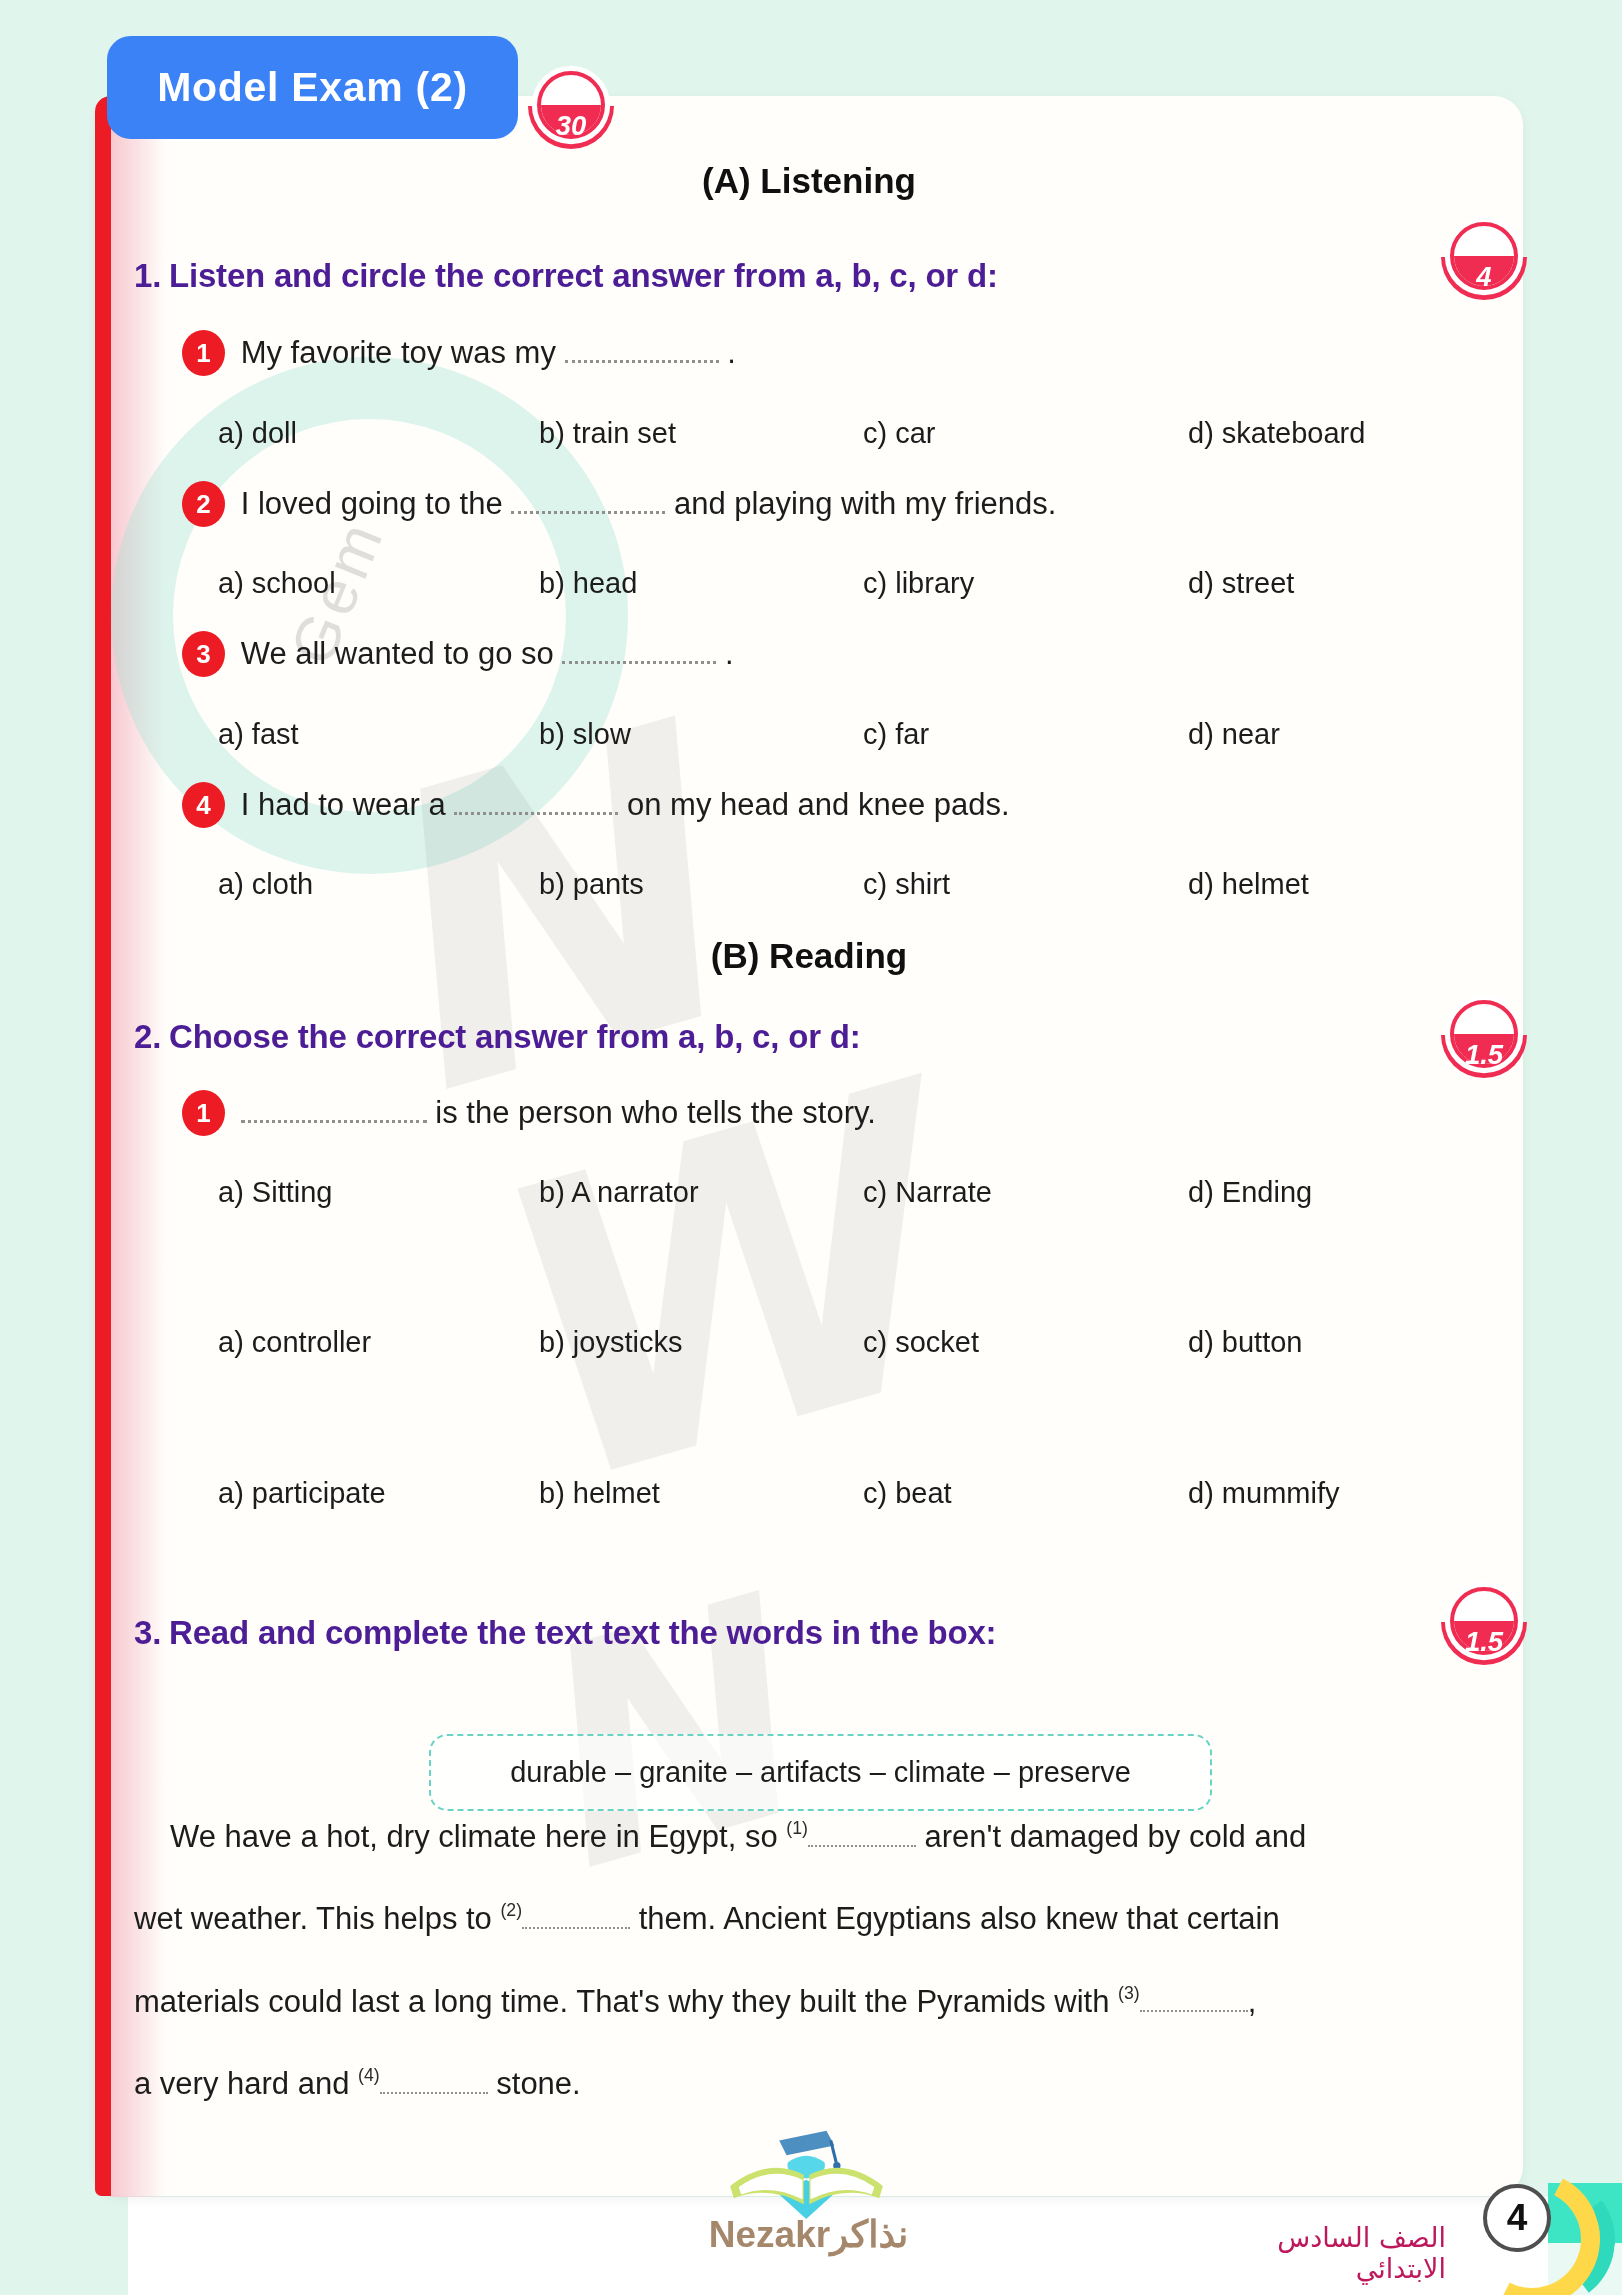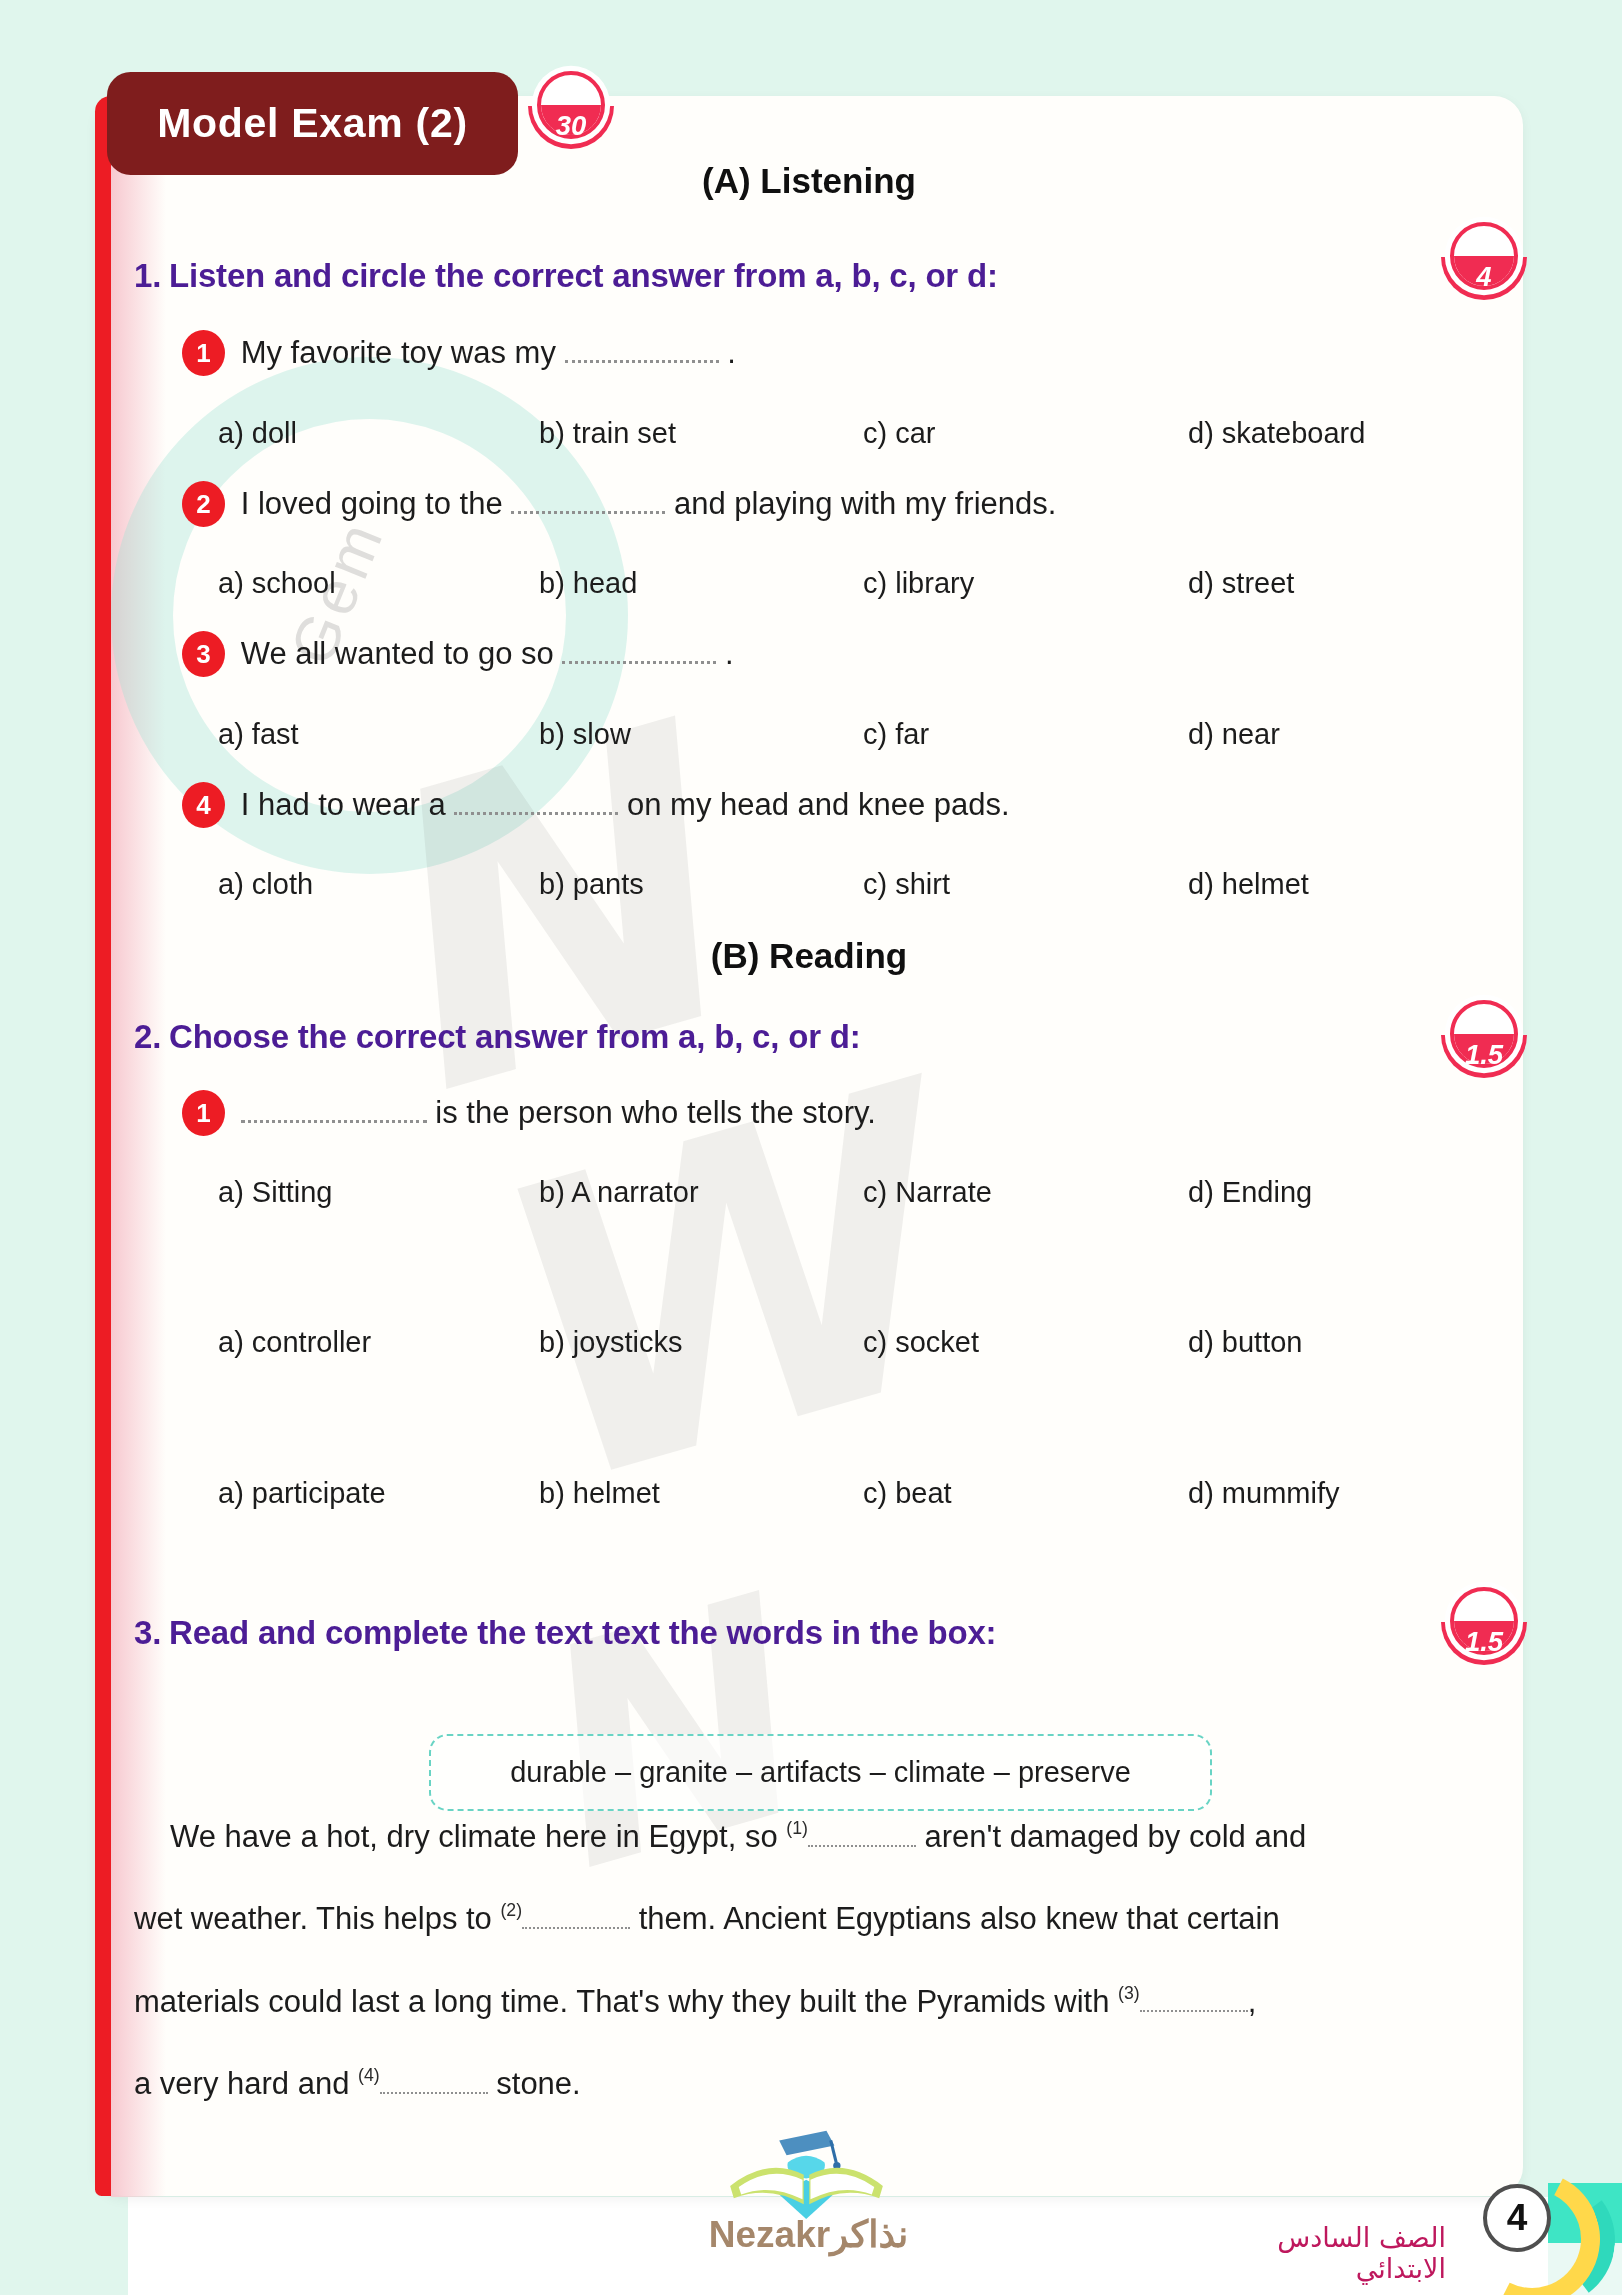--- a/index.html
+++ b/index.html
@@ -7,22 +7,22 @@
         font-family:"Liberation Sans","DejaVu Sans",sans-serif;color:#1c1c1c;}
 
   
   .footer-band{position:absolute;left:128px;top:2197px;width:1495px;height:99px;background:#ffffff;}
   .card{position:absolute;left:95px;top:96px;width:1428px;height:2100px;background:#FFFEFB;
         border-radius:29px;box-shadow:0 3.9px 11.8px rgba(0,0,0,0.05);}
   .card-red-edge{position:absolute;left:95px;top:96px;width:15.7px;height:2100px;background:#ED1C24;
         border-radius:15.7px 0 0 6.5px;}
   .card-pink-fade{position:absolute;left:111px;top:105px;width:55px;height:2092px;
         background:linear-gradient(90deg,#F7C9D0,rgba(255,255,255,0));}
-  .tab{position:absolute;left:107px;top:36px;width:411px;height:103px;background:#7f1d1d;
-        border-radius:23.6px;display:flex;align-items:center;justify-content:center;z-index:6;margin-top:36px;}
+  .tab{position:absolute;left:107px;top:36px;width:411px;height:103px;background:#3b82f6;
+        border-radius:23.6px;display:flex;align-items:center;justify-content:center;z-index:6;}
   .tab-title{color:#fff;font-size:41px;font-weight:bold;letter-spacing:0.7px;}
 
   
   .badge{position:absolute;width:86px;height:86px;z-index:6;}
   .badge .bowl{position:absolute;left:0;top:38px;width:86px;height:43px;background:#F02C52;
         border-radius:0 0 43px 43px;}
   .badge .circ{position:absolute;left:8.5px;top:3.3px;width:60px;height:60px;background:#fff;
         border:4.6px solid #F02C52;border-radius:50%;box-shadow:0 0 0 5.2px #fff;overflow:hidden;}
   .badge .circ::after{content:"";position:absolute;left:-4.6px;right:-4.6px;top:50%;bottom:-4.6px;background:#F02C52;}
   .badge .num{position:absolute;left:0;right:0;top:42px;text-align:center;color:#fff;

